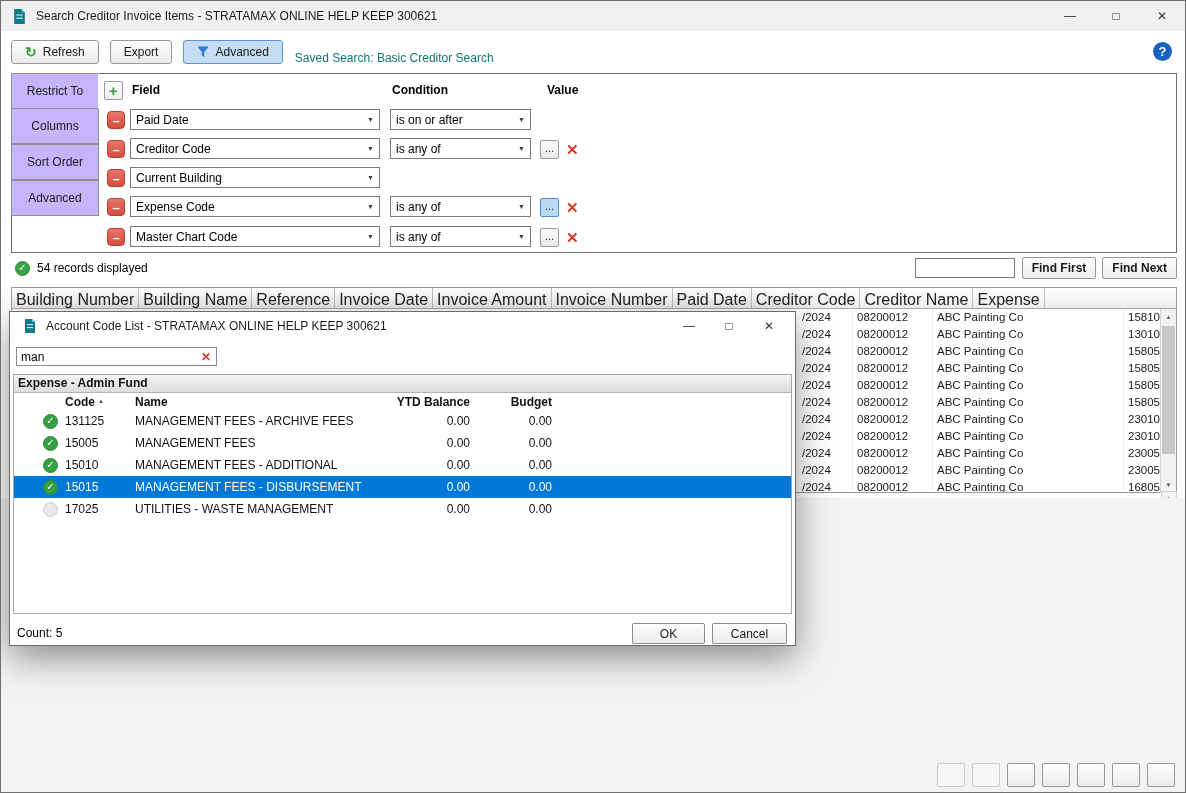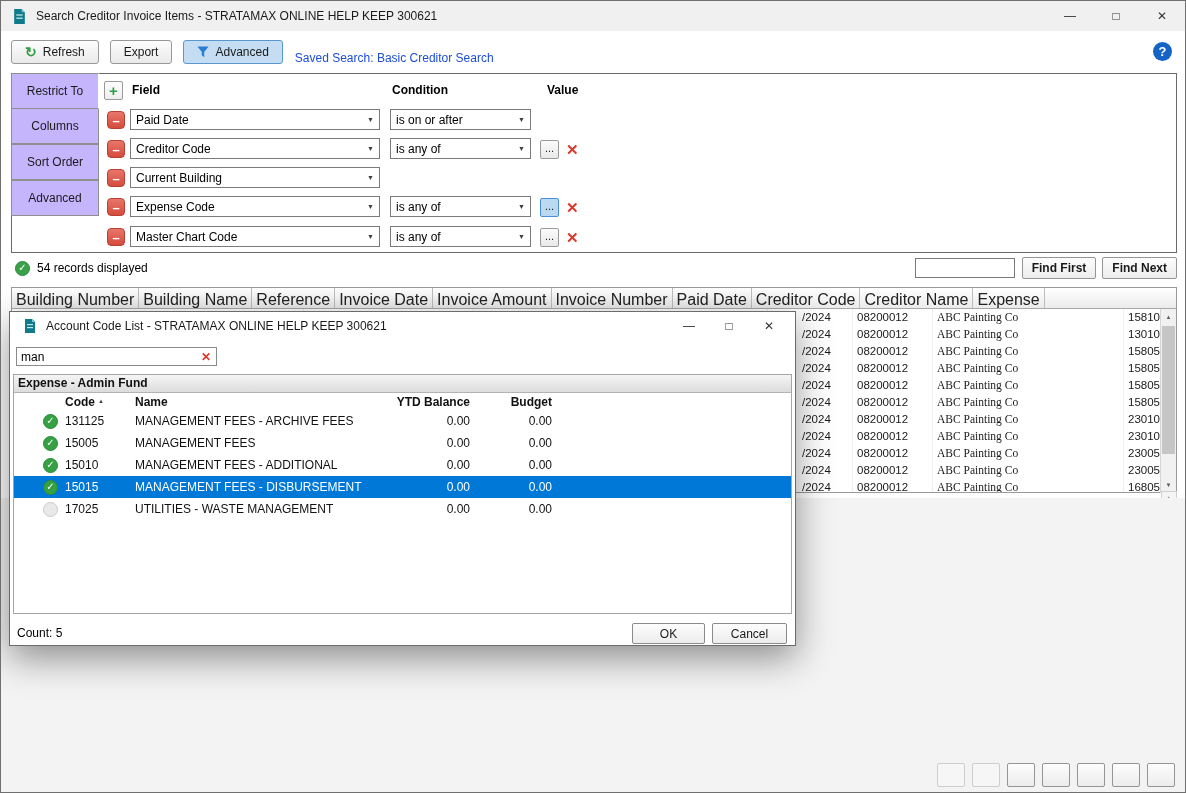--- a/index.html
+++ b/index.html
@@ -13,21 +13,21 @@
   .win-controls { position:absolute; right:0; top:0; height:30px; display:flex; }
   .win-btn { width:46px; height:30px; display:flex; align-items:center; justify-content:center; color:#333; font-size:12px; }
 
   
   .toolbar { position:absolute; top:30px; left:0; right:0; height:42px; background:#fff; display:flex; align-items:center; }
   .tb-btn { height:24px; margin-left:11px; border:1px solid #989898; border-radius:3px; background:linear-gradient(#fdfdfd,#e9e9e9); display:flex; align-items:center; gap:6px; padding:0 13px; font-size:12px; color:#1a1a1a; }
   .tb-btn:first-child { margin-left:10px; }
   .tb-btn.active { background:#c4ddf2; border-color:#5a96cf; }
   .refresh-ic { color:#2f9e44; font-weight:bold; font-size:14px; line-height:1; }
   .adv-ic { display:inline-block; width:12px; height:12px; }
-  .saved-search { margin-left:12px; font-size:12px; color:#1d4ed8;margin-top:12px; }
+  .saved-search { margin-left:12px; font-size:12px; color:#0f766e;margin-top:12px; }
   .help-btn { position:absolute; right:13px; top:11px; width:19px; height:19px; border-radius:50%; background:#1563c5; color:#fff; font-weight:bold; font-size:13px; display:flex; align-items:center; justify-content:center; }
 
   
   .filter-panel { position:absolute; top:72px; left:10px; width:1166px; height:180px; border:1px solid #6a6a6a; background:#fff; }
   .ftab { position:absolute; left:-1px; width:88px; height:36px; border:1px solid #8f8f8f; background:#c4b5fd; display:flex; align-items:center; justify-content:center; font-size:12px; color:#1a1a1a; }
   .ftab:nth-of-type(1){ top:-1px; }
   .ftab:nth-of-type(2){ top:34px; }
   .ftab:nth-of-type(3){ top:70px; }
   .ftab:nth-of-type(4){ top:106px; }
   .ftab.active { border-right-color:#fff; z-index:2; }
@@ -60,21 +60,21 @@
   .find-btn { margin-right:6px;font-weight:bold; } .find-btn:last-child { margin-right:0; }
 
   
   .grid-wrap { position:absolute; top:286px; left:10px; width:1166px; height:206px; border:1px solid #9a9a9a; background:#fff; }
   .grid-header { display:flex; height:21px; background:linear-gradient(#ffffff,#ebebeb); border-bottom:1px solid #a8a8a8; }
   .gh { font-size:16px; color:#222; padding:3px 4px; border-right:1px solid #bdbdbd; white-space:nowrap; overflow:hidden; }
   .grid-body { position:relative; width:1150px; height:183px; overflow:hidden; }
   .grid-row { display:flex; height:17px; background:#fff; }
   .gc { font-size:11.5px; color:#1a1a1a; padding:2px 4px; border-right:1px solid #efefef; white-space:nowrap; overflow:hidden; }
   .c1{width:110px;} .c2{width:182px;} .c3{width:79px;} .c4{width:90px;} .c5{width:112px;}
-  .c6{width:183px;} .c7{width:85px;} .c8{width:80px;} .c9{width:191px;font-family:Liberation Serif, serif;} .c10{width:38px;}
+  .c6{width:183px;} .c7{width:85px;} .c8{width:80px;} .c9{width:191px;} .c10{width:38px;}
   .gc.c7 { padding-left:34px; }
   .vscroll { position:absolute; right:0; top:21px; width:16px; height:184px; background:#f1f1f1; border-left:1px solid #d5d5d5; }
   .vs-btn { position:absolute; left:0; width:15px; height:16px; display:flex; align-items:center; justify-content:center; font-size:6px; color:#5a5a5a; }
   .vs-up { top:0; } .vs-down { bottom:0; }
   .vs-thumb { position:absolute; left:1px; top:17px; width:13px; height:128px; background:#c6c6c6; }
   .corner-scroll { position:absolute; top:490px; left:1160px; width:16px; height:14px; border:1px solid #cfcfcf; background:#f4f4f4; display:flex; align-items:center; justify-content:center; font-size:10px; color:#555; }
 
   
   .detail-area { position:absolute; top:497px; left:0; right:0; bottom:0; background:#f3f3f3; }
   .footer { position:absolute; bottom:5px; right:10px; display:flex; gap:7px; z-index:3; }

